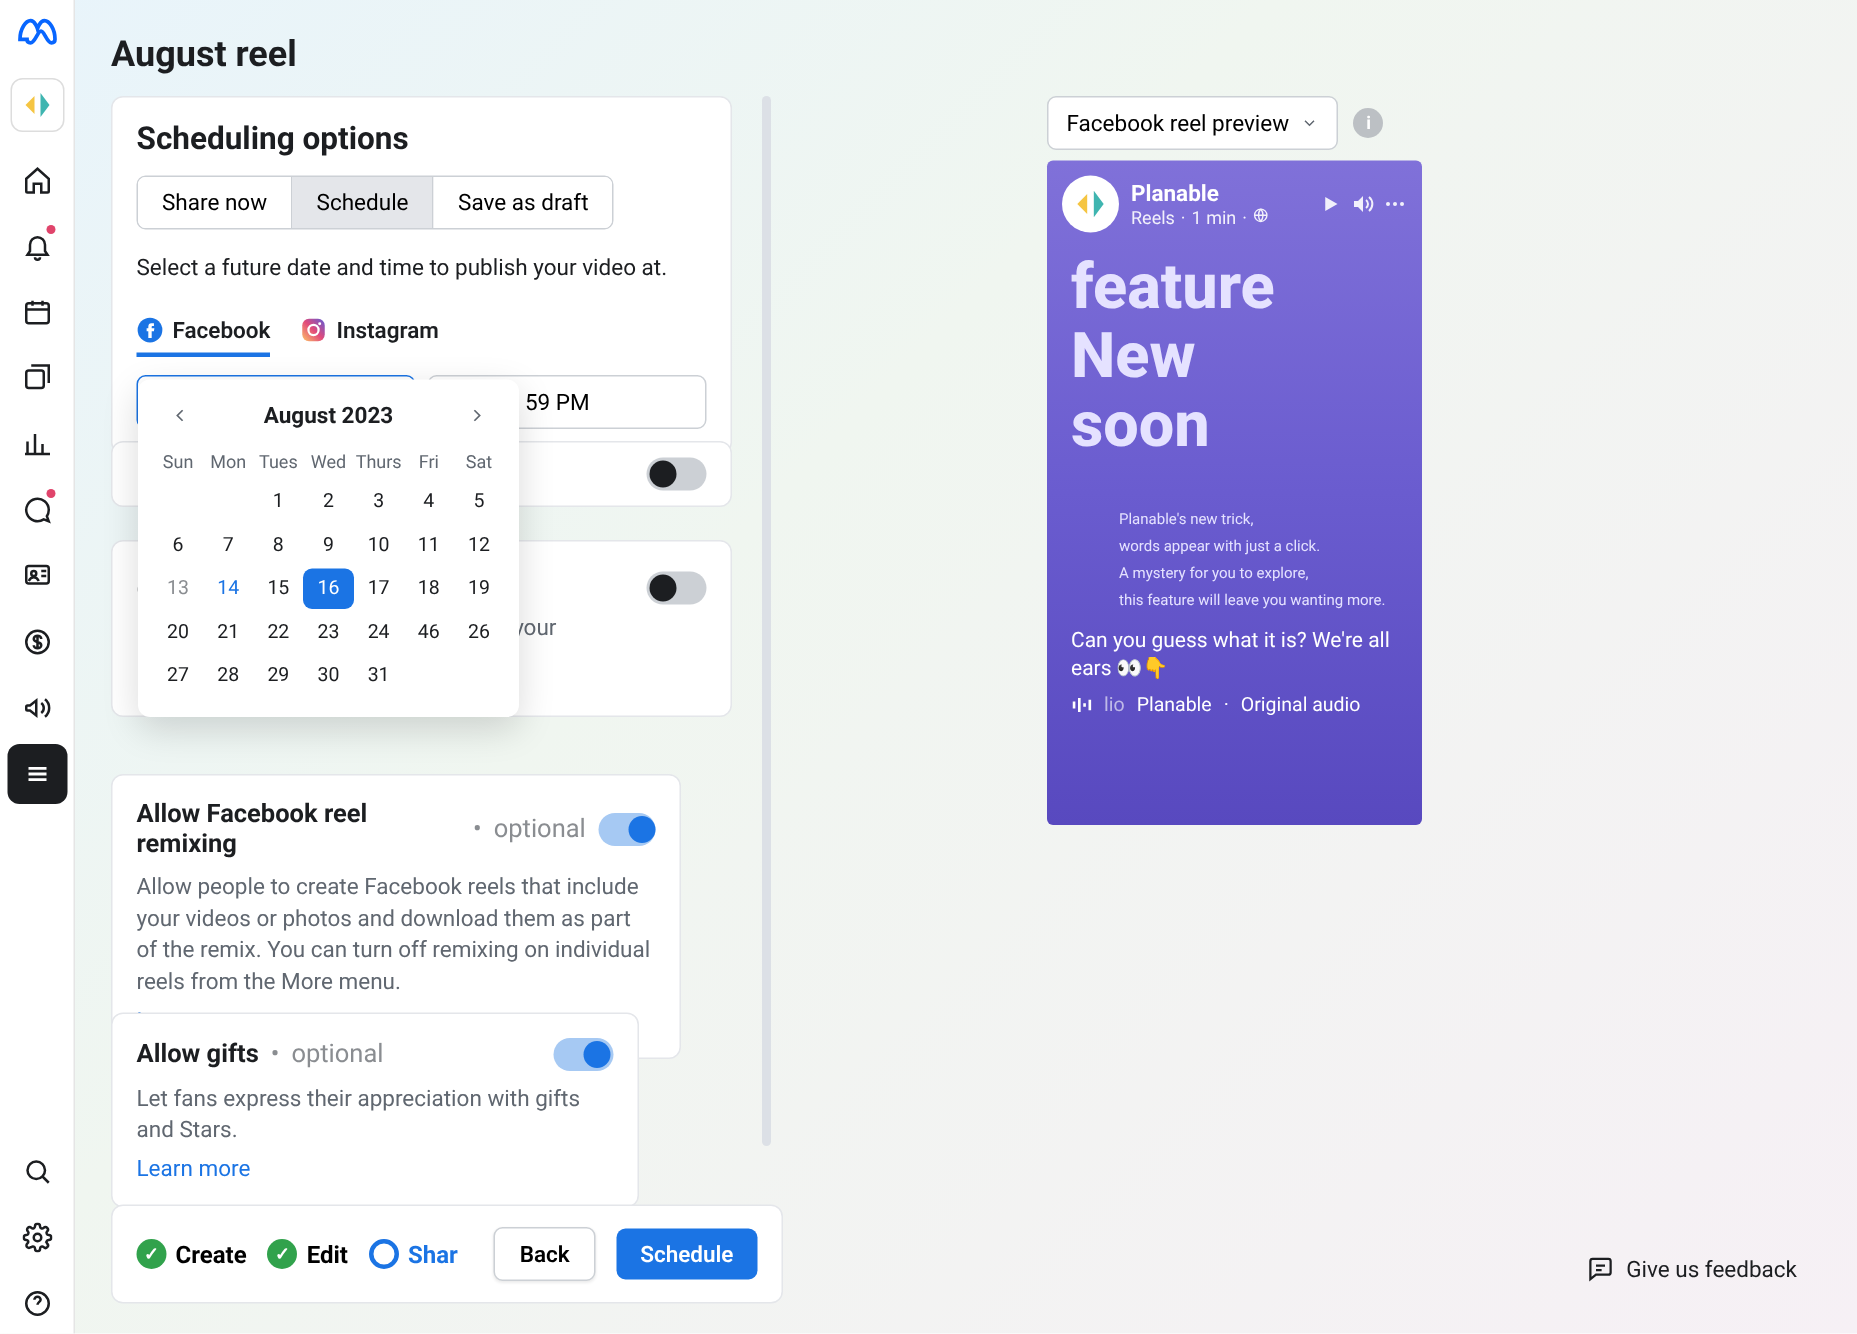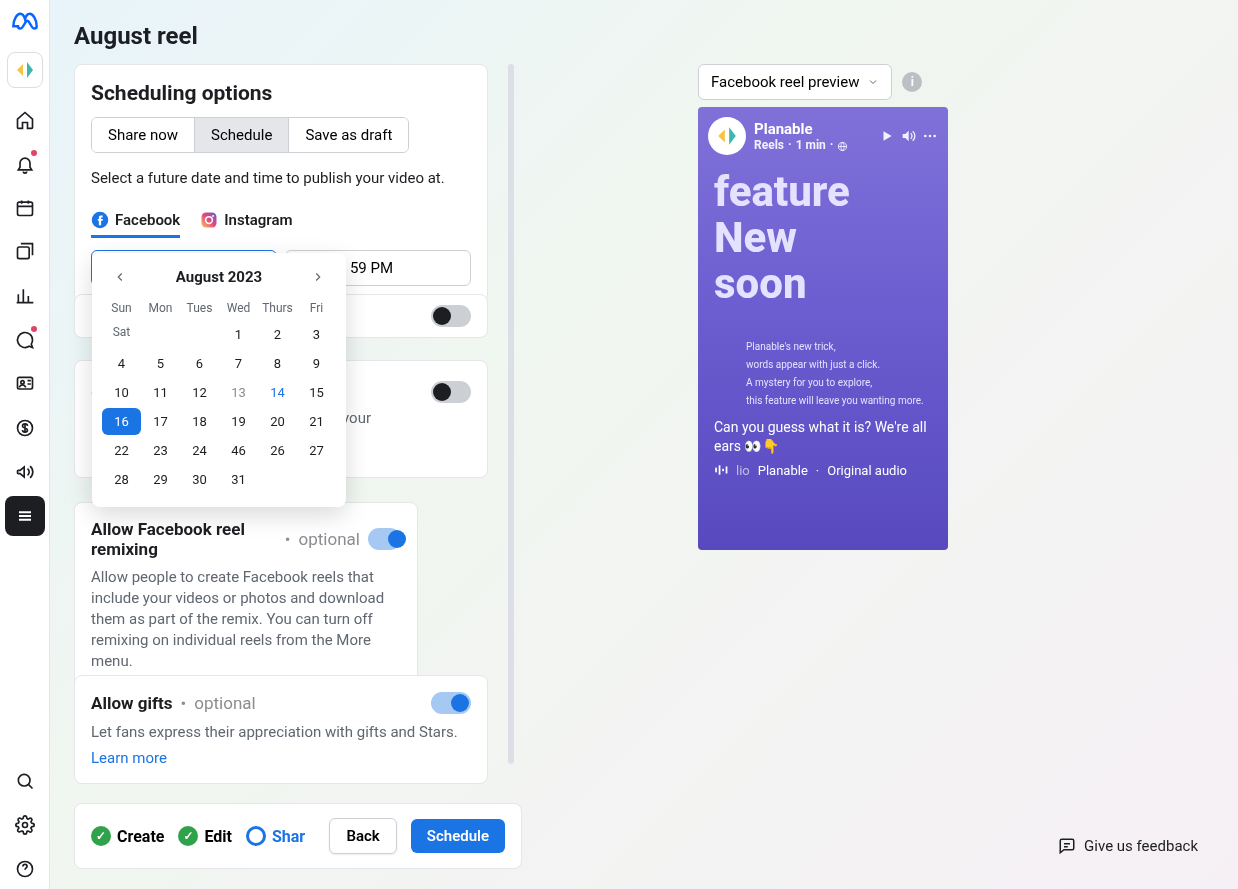--- a/index.html
+++ b/index.html
@@ -30,41 +30,41 @@
 .ig-icon { width:18px; height:18px; }
 .dt-row { display:flex; gap:8px; margin-top:12px; }
 .dt-input { flex:1; display:flex; align-items:center; gap:8px; border:1px solid #1b74e4; border-radius:6px; padding:8px 10px; font-size:15px; }
 .dt-input.time { border-color:#ccd0d5; flex:1; }
 .dt-input svg{flex:none;}
 
 .calendar { position:absolute; left:92px; top:253px; width:254px; background:#fff; border-radius:8px; padding:14px 10px; box-shadow:0 8px 24px rgba(0,0,0,0.15); z-index:10;}
 .cal-head { display:flex; align-items:center; justify-content:space-between; padding:0 8px 10px;font-weight:bold; }
 .cal-title { font-size:15px; color:#1c1e21; }
 .cal-nav { width:20px; height:20px; display:flex; align-items:center; justify-content:center; color:#606770; cursor:pointer;}
-.cal-grid { display:grid; grid-template-columns:repeat(6,1fr); gap:2px 0; text-align:center; font-size:13px;}
+.cal-grid { display:grid; grid-template-columns:repeat(7,1fr); gap:2px 0; text-align:center; font-size:13px;}
 .cal-dow { color:#606770; font-size:12px; padding:4px 0;}
 .cal-day { padding:6px 0; color:#1c1e21; cursor:pointer; border-radius:6px;}
 .cal-day.muted { color:#8a8d91; }
 .cal-day.today { color:#1b74e4; }
 .cal-day.selected { background:#1b74e4; color:#fff; }
 .cal-day.empty { visibility:hidden; }
 
-.card.remix { left:74px; top:502px; width:344px; }
+.card.remix { left:74px; top:516px; width:380px; }
 .opt-head { display:flex; align-items:center; gap:8px; font-size:17px; }
 .opt-head .title { font-weight:700; color:#1c1e21; }
 .opt-head .dot-sep { color:#8a8d91; }
 .opt-head .optional { color:#8a8d91; font-weight:400; }
 .toggle { margin-left:auto; width:40px; height:22px; background:#ccd0d5; border-radius:11px; position:relative; cursor:pointer;}
 .toggle .knob { position:absolute; top:2px; left:2px; width:18px; height:18px; background:#1c1e21; border-radius:50%; }
 .toggle.on { background:#a6c9f3; }
 .toggle.on .knob { left:20px; background:#1b74e4; }
 .opt-desc { font-size:15px; color:#606770; margin-top:8px; line-height:1.4;}
 .link { color:#1b74e4; font-size:15px; cursor:pointer; margin-top:6px; display:inline-block;}
 
-.card.gifts { left:74px; top:675px; width:414px; }
+.card.gifts { left:74px; top:675px; width:352px; }
 
 .card.partial1 { left:74px; top:294px; width:414px; height:44px; padding-right:16px; display:flex; align-items:center; justify-content:flex-end;}
 .card.partial2 { left:74px; top:360px; width:414px; height:118px; padding-right:16px;}
 .partial2 .row1 { display:flex; justify-content:flex-end; align-items:center; padding-top:4px;}
 .partial2 .txt { color:#606770; font-size:15px; text-align:right; margin-top:6px; padding-right:100px;}
 
 .steps { position:absolute; left:74px; top:803px; width:448px; background:#fff; border:1px solid #e4e6ea; border-radius:8px; padding:14px 16px; display:flex; align-items:center; gap:14px;}
 .step { display:flex; align-items:center; gap:6px; font-size:16px; font-weight:700;}
 .check { width:20px; height:20px; border-radius:50%; background:#31a24c; display:flex; align-items:center; justify-content:center; color:#fff; font-size:12px;}
 .radio-cur { width:20px; height:20px; border:3px solid #1b74e4; border-radius:50%; }
@@ -73,21 +73,21 @@
 .btn.back { background:#fff; border:1px solid #ccd0d5; box-shadow:0 1px 2px rgba(0,0,0,0.08); margin-left:auto;}
 .btn.primary { background:#1b74e4; color:#fff; }
 
 .preview-head { position:absolute; left:698px; top:64px; display:flex; align-items:center; gap:10px;}
 .preview-select { background:#fff; border:1px solid #ccd0d5; border-radius:6px; padding:8px 12px; display:flex; align-items:center; gap:8px; font-size:15px; cursor:pointer;}
 .info-ic { width:20px; height:20px; background:#bcc0c4; color:#fff; border-radius:50%; display:flex; align-items:center; justify-content:center; font-size:12px; font-weight:700;}
 .reel { position:absolute; left:698px; top:107px; width:250px; height:443px; background:linear-gradient(180deg,#8071d9 0%, #6a5ccf 50%, #5849bf 100%); border-radius:4px; overflow:hidden; color:#fff;}
 .reel .top { display:flex; align-items:center; gap:8px; padding:10px;}
 .reel .avatar { width:38px; height:38px; border-radius:50%; background:#fff; display:flex; align-items:center; justify-content:center;}
 .reel .name { font-size:15px; font-weight:700;}
-.reel .meta { font-size:12px; opacity:.9; display:flex; gap:4px; align-items:flex-end;font-weight:bold;}
+.reel .meta { font-size:12px; opacity:.9; display:flex; gap:4px; align-items:flex-start;}
 .reel .controls { margin-left:auto; display:flex; gap:6px; align-items:center; opacity:.9;}
 .reel .hero { padding:4px 16px; font-size:42px; font-weight:800; line-height:1.1; color:#e5e2ff;}
 .reel .poem { padding:0 16px; font-size:10px; line-height:1.8; color:#e5e2ff; margin-top:26px;margin-left:32px;}
 .reel .caption { padding:8px 16px 0; font-size:14px; line-height:1.4;}
 .reel .audio { padding:6px 16px 10px; font-size:13px; display:flex; align-items:center; gap:8px;}
 .feedback { position:absolute; right:40px; bottom:34px; display:flex; align-items:center; gap:8px; font-size:15px; color:#1c1e21; cursor:pointer;}
 </style>
 </head>
 <body>
 

